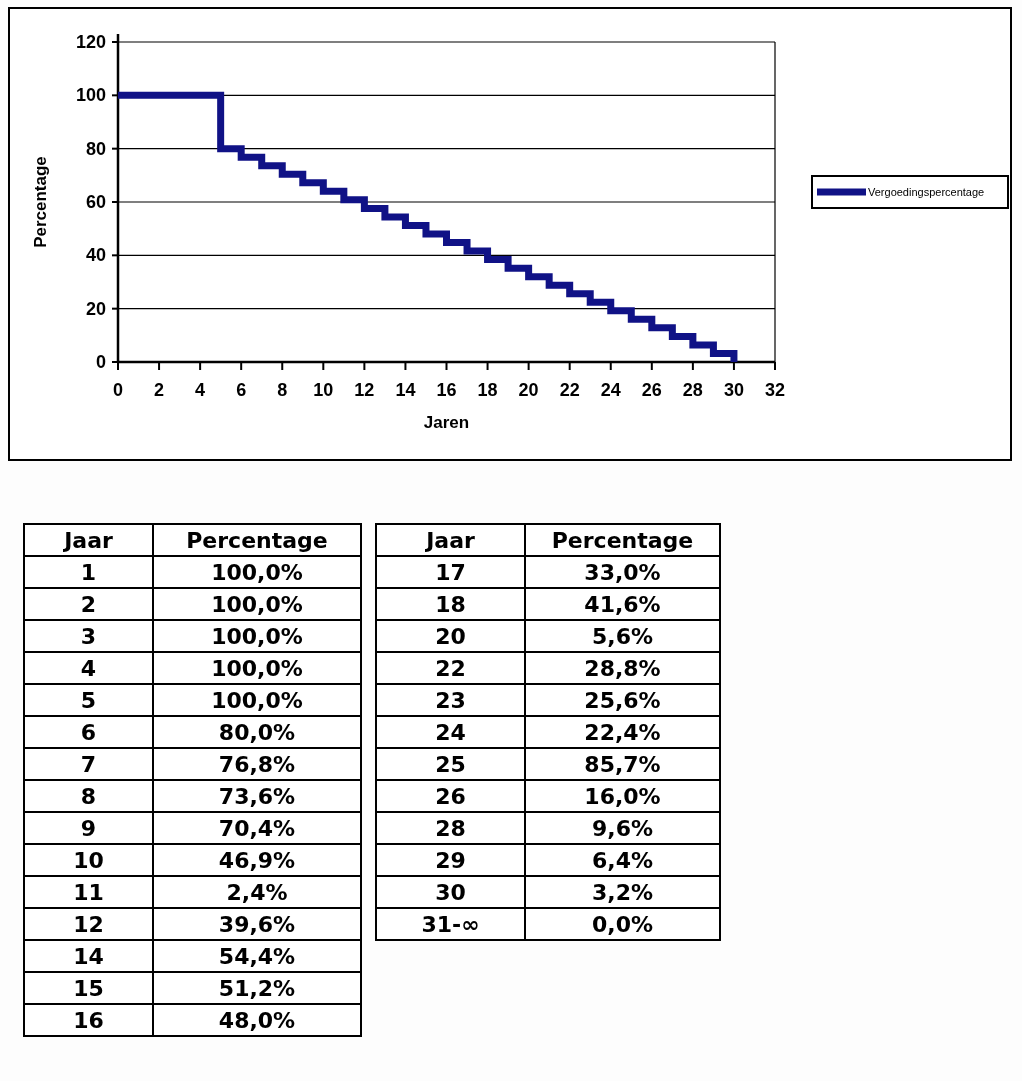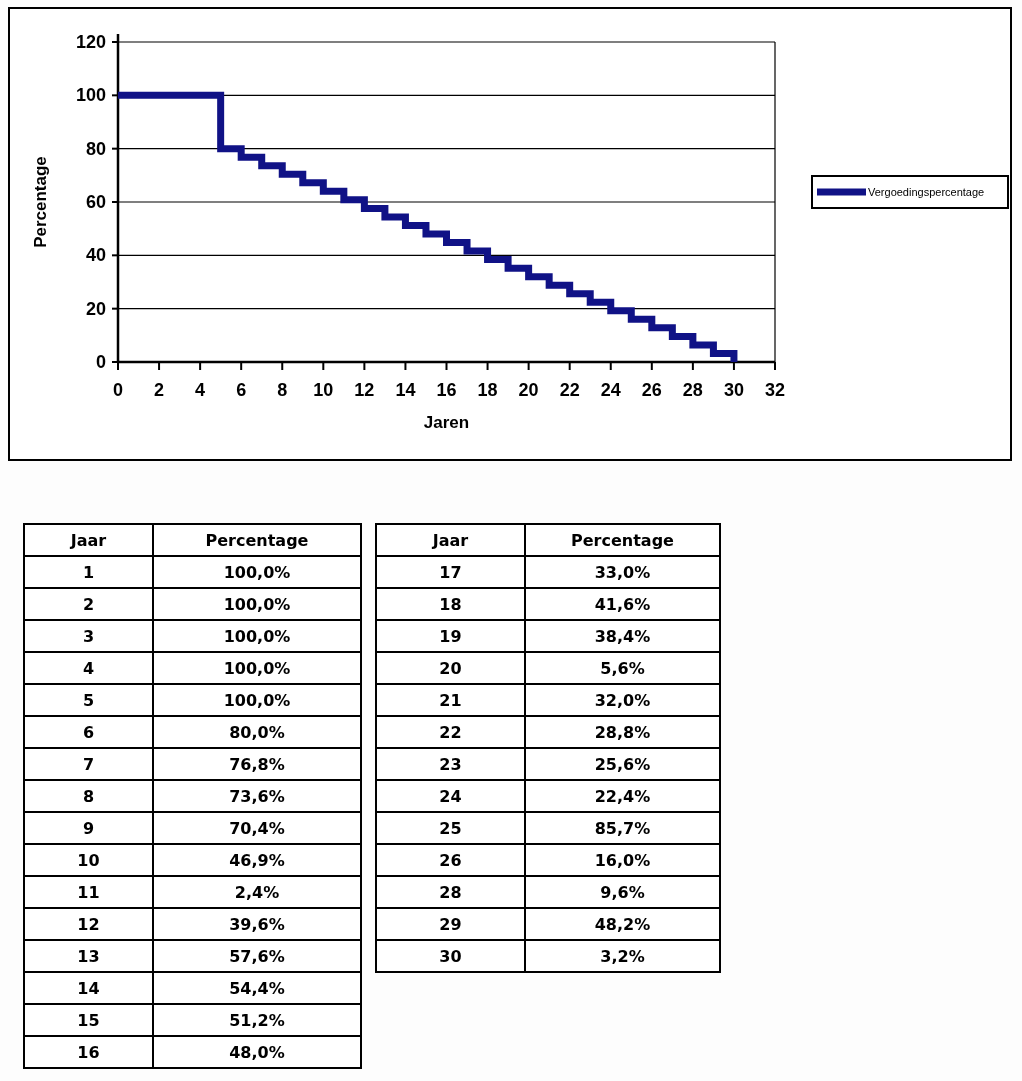--- a/index.html
+++ b/index.html
@@ -19,21 +19,21 @@
   svg text{font-family:"Liberation Sans", sans-serif;fill:#000;}
   .tick-label{font-size:18px;font-weight:700;}
   .axis-title{font-size:17px;font-weight:700;}
   .legend-label{font-size:11px;font-weight:400;}
 
   table.tbl{
     position:absolute;
     border-collapse:collapse;
     font-family:"DejaVu Sans", sans-serif;
     font-weight:bold;
-    font-size:16px;
+    font-size:22px;
     color:#000;
     background:#fff;
     table-layout:fixed;
   }
   table.tbl th, table.tbl td{
     border:2px solid #000;
     text-align:center;
     vertical-align:middle;
     height:30px;
     padding:0;
@@ -167,24 +167,20 @@
       </tr>
       <tr>
         <td>11</td>
         <td>2,4%</td>
       </tr>
       <tr>
         <td>12</td>
         <td>39,6%</td>
       </tr>
       <tr>
-        <td>13</td>
-        <td>57,6%</td>
-      </tr>
-      <tr>
         <td>14</td>
         <td>54,4%</td>
       </tr>
       <tr>
         <td>15</td>
         <td>51,2%</td>
       </tr>
       <tr>
         <td>16</td>
         <td>48,0%</td>
@@ -201,32 +197,24 @@
     <tbody>
       <tr>
         <td>17</td>
         <td>33,0%</td>
       </tr>
       <tr>
         <td>18</td>
         <td>41,6%</td>
       </tr>
       <tr>
-        <td>19</td>
-        <td>38,4%</td>
-      </tr>
-      <tr>
         <td>20</td>
         <td>5,6%</td>
       </tr>
       <tr>
-        <td>21</td>
-        <td>32,0%</td>
-      </tr>
-      <tr>
         <td>22</td>
         <td>28,8%</td>
       </tr>
       <tr>
         <td>23</td>
         <td>25,6%</td>
       </tr>
       <tr>
         <td>24</td>
         <td>22,4%</td>
@@ -238,20 +226,24 @@
       <tr>
         <td>26</td>
         <td>16,0%</td>
       </tr>
       <tr>
         <td>28</td>
         <td>9,6%</td>
       </tr>
       <tr>
         <td>29</td>
-        <td>48,2%</td>
+        <td>6,4%</td>
       </tr>
       <tr>
         <td>30</td>
         <td>3,2%</td>
       </tr>
+      <tr>
+        <td>31-∞</td>
+        <td>0,0%</td>
+      </tr>
     </tbody>
   </table>
 
 </body></html>

